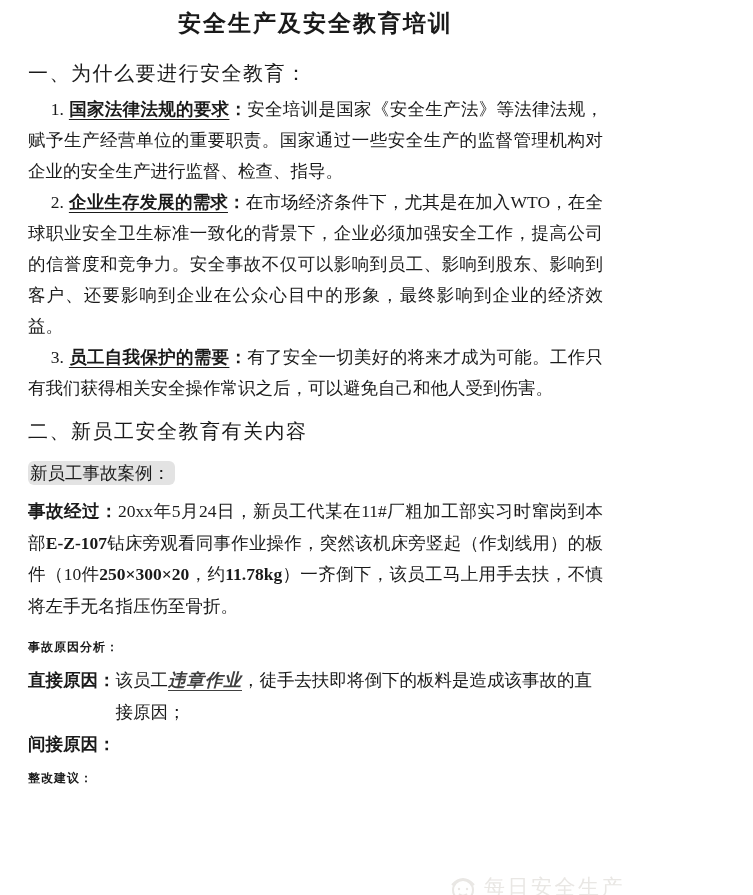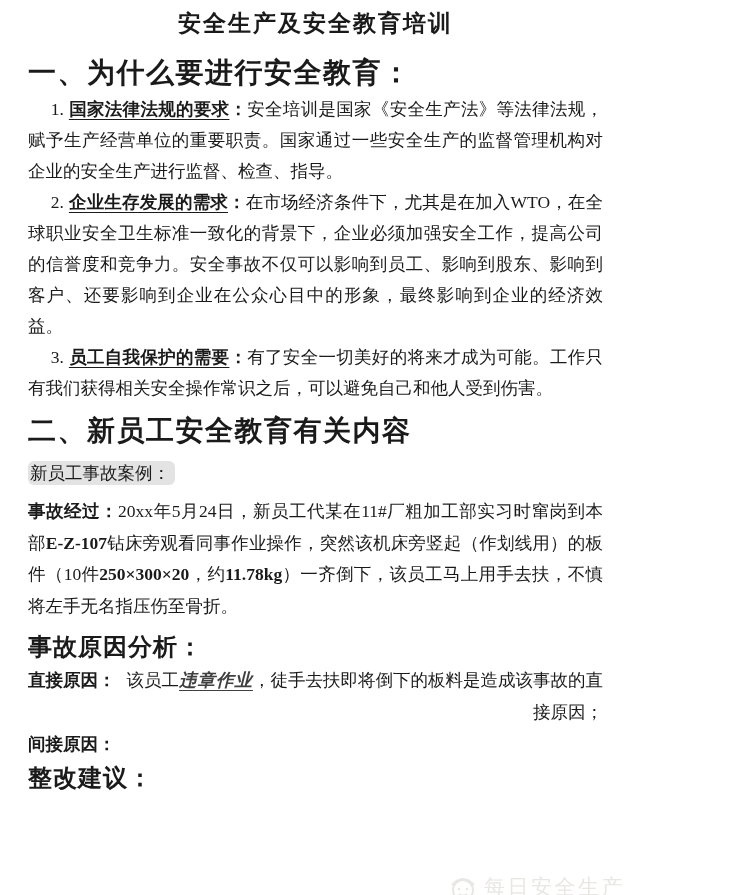--- a/index.html
+++ b/index.html
@@ -13,37 +13,37 @@
     color:#1a1a1a;
     font-family:"Liberation Serif","DejaVu Serif",serif;
     font-size:17.5px;
     line-height:31px;
   }
   .title{
     font-size:23px;font-weight:700;text-align:center;
     letter-spacing:2px;line-height:32px;margin:0;
   }
   .h1{
-    font-size:28px;font-weight:700;letter-spacing:1.5px;
+    font-size:20px;font-weight:400;letter-spacing:1.5px;
     line-height:30px;margin-top:18px;
   }
   .h1.second{margin-top:12px;}
   p{margin:0;text-align:justify;}
   .pnum{text-indent:1.3em;}
   .pnum:first-of-type{margin-top:6px;}
   .indent2{text-indent:2em;margin-top:8px;}
   .lead{font-weight:700;text-decoration:underline;text-underline-offset:4px;font-family:Liberation Serif, serif;}
   .bold{font-weight:700;}
   .num-txt{margin-right:5px;}
   .case-line{margin-top:12px;line-height:30px;}
   .case-label{background:#e3e3e3;padding:2px 5px 2px 2px;border-radius:6px;}
   .incident{margin-top:8px;line-height:31.5px;}
   .label{font-weight:700;margin-right:0;white-space:nowrap;}
-  .h2{font-size:24px;font-weight:700;line-height:30px;margin-top:10px;letter-spacing:1px;}
-  .row{display:flex;align-items:flex-start;margin-top:2px;line-height:32px;text-align:right;}
+  .h2{font-size:12px;font-weight:700;line-height:30px;margin-top:10px;letter-spacing:1px;}
+  .row{display:flex;align-items:flex-start;margin-top:2px;line-height:32px;}
   .row .row-body{flex:1;}
   .row2{line-height:33px;margin-top:0;gap:40px;}
   .red-em{
     color:#404040;font-weight:700;font-style:italic;
     text-decoration:underline;text-underline-offset:4px;
     letter-spacing:1px;
   }
   .suggest{margin-top:2px;}
   .watermark{
     position:absolute;right:6px;bottom:-8px;

